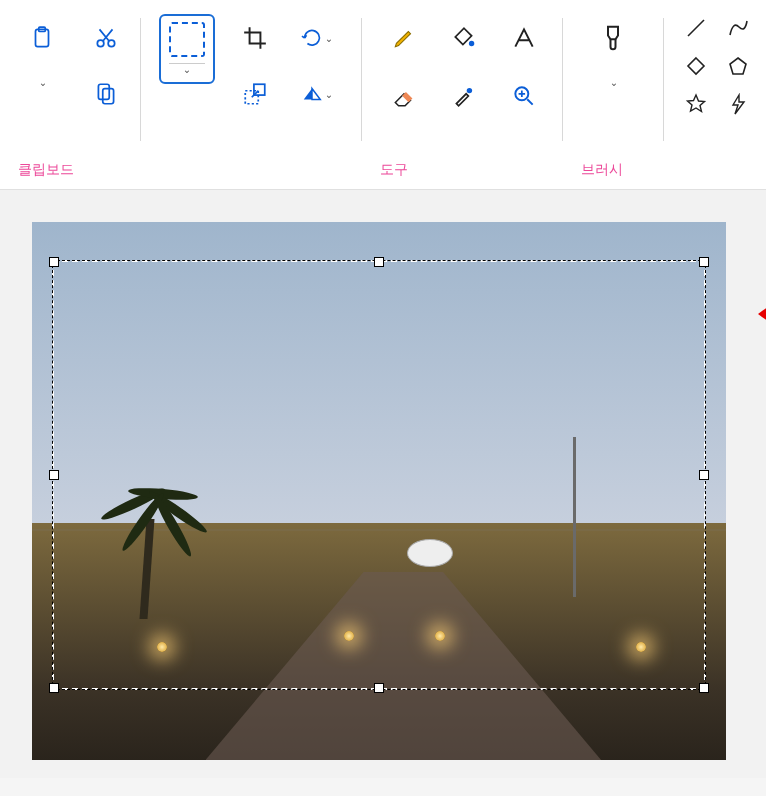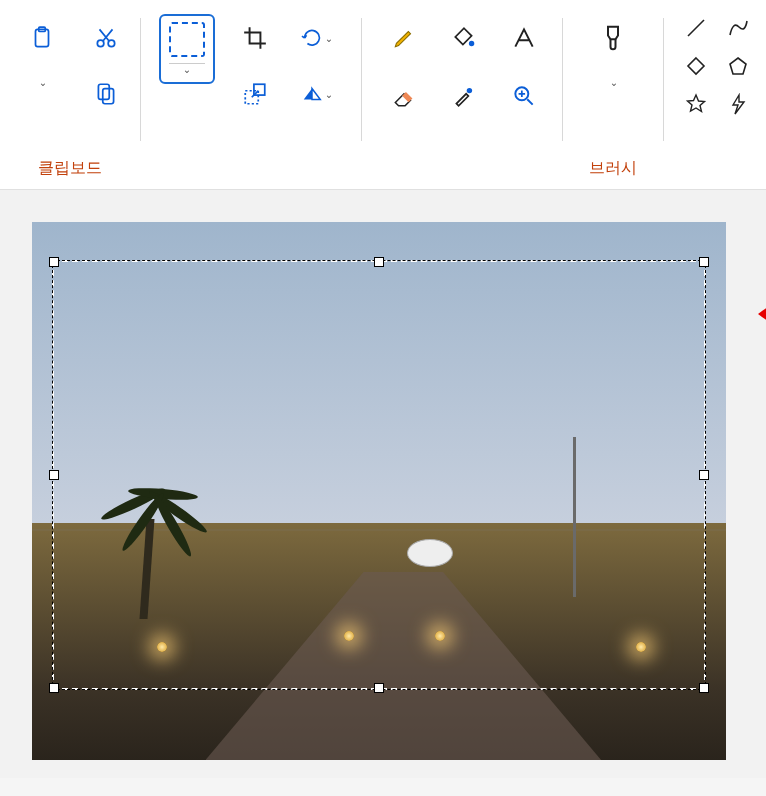--- a/index.html
+++ b/index.html
@@ -18,23 +18,23 @@
   }
   .ribbon-group {
     display: flex;
     flex-direction: column;
     justify-content: space-between;
     padding: 14px 18px 10px 18px;
     position: relative;
   }
   .ribbon-group-tools { flex: 1; display: flex; align-items: flex-start; gap: 16px; }
   .ribbon-group-label {
-    text-align: center;
-    font-size: 16px;
-    color: #c2410c;
+    text-align: left;
+    font-size: 14px;
+    color: #ec4899;
     padding-top: 14px;
   }
   .divider {
     width: 1px;
     background: #d8d8d8;
     margin: 18px 0 48px 0;
   }
   .tool-btn {
     width: 48px;
     height: 48px;
@@ -231,20 +231,21 @@
         </div>
         <div class="tool-btn">
           <svg class="icon" viewBox="0 0 24 24">
               <circle cx="10" cy="10" r="6" fill="none" stroke="#0b5ed7" stroke-width="1.8"></circle>
               <path d="M15 15l5 5" stroke="#0b5ed7" stroke-width="1.8"></path>
               <path d="M10 7v6M7 10h6" stroke="#0b5ed7" stroke-width="1.6"></path>
             </svg>
         </div>
       </div>
     </div>
+    <div class="ribbon-group-label">도구</div>
   </div>
 
   <div class="divider"></div>
 
   <div class="ribbon-group" style="width:100px;">
     <div class="ribbon-group-tools" style="justify-content:center;width:100%;">
       <div class="col">
         <div class="tool-btn">
           <svg class="icon" style="width:30px;height:30px" viewBox="0 0 24 24">
               <path d="M8 3h8v7l-2 3H10l-2-3z" fill="none" stroke="#222" stroke-width="1.6"></path>

